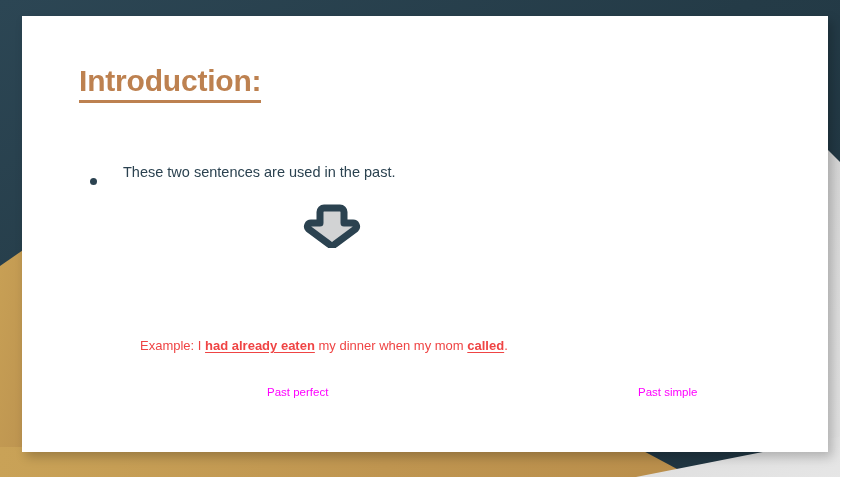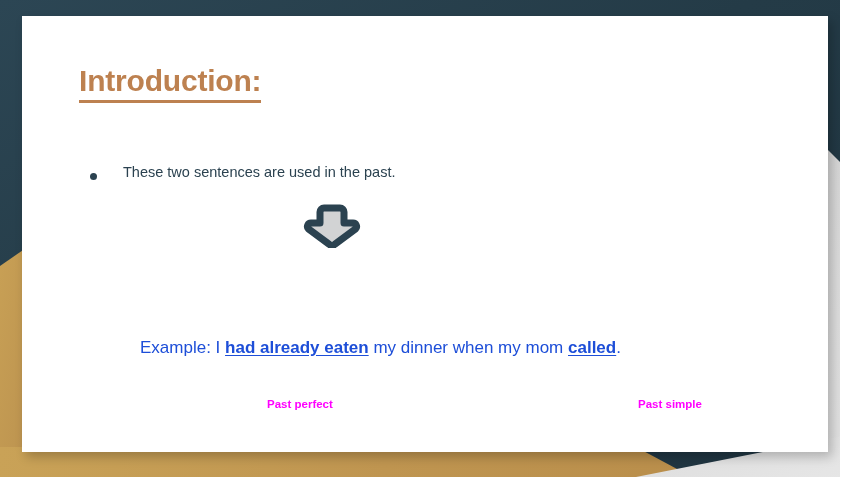--- a/index.html
+++ b/index.html
@@ -61,21 +61,21 @@
     letter-spacing:-0.2px;
     border-bottom:3px solid #bd8150;
     padding-bottom:2px;
     display:inline-block;
     white-space:nowrap;
   }
   
   .bullet-row {
     position:absolute;
     display:flex;
-    align-items:center;
+    align-items:flex-end;
   }
   .bullet-dot {
     width:7px; height:7px;
     border-radius:50%;
     background:#2b4250;
     flex:none;
     margin-top:8px;
     margin-right:26px;
   }
   .bullet-text {
@@ -91,37 +91,36 @@
   
   .arrow-wrap {
     position:absolute;
     left:281px; top:188px;
     width:58px; height:44px;
   }
   
   .example-line {
     position:absolute;
     left:118px; top:322px;
-    font-size:17px;
-    color:#1d4ed8;
+    font-size:13px;
+    color:#ef4444;
     white-space:nowrap;
   }
   .example-line .hl {
     font-weight:bold;
     text-decoration:underline;
     text-underline-offset:2px;
   }
   
   .tag {
     position:absolute;
     font-size:11.5px;
-    font-weight:bold;
+    font-weight:normal;
     color:#ff00ff;
     white-space:nowrap;
-    margin-top:12px;
   }
   #tag-past-perfect { left:245px; top:370px; }
   #tag-past-simple  { left:616px; top:370px; }
 </style>
 </head>
 <body>
 
 <div id="slide-root">
 
   <div class="bg-navy"></div>

